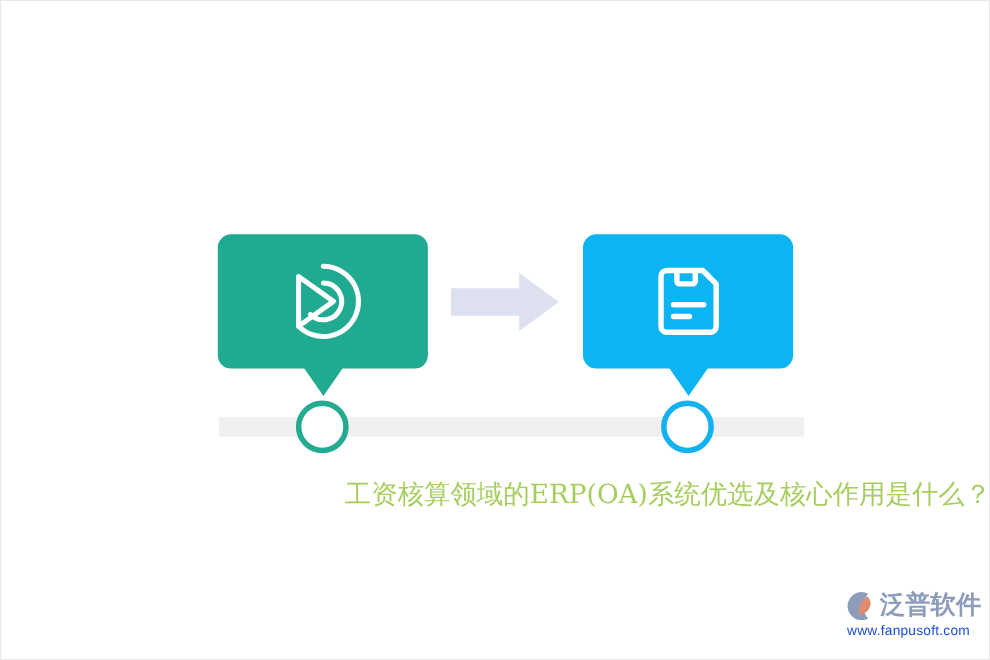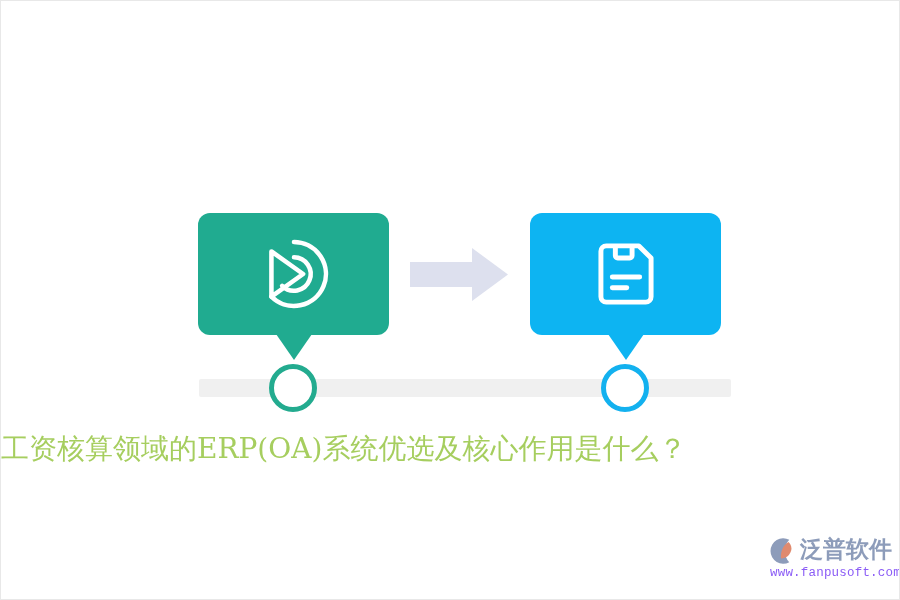--- a/index.html
+++ b/index.html
@@ -102,23 +102,23 @@
     width: 98px;
     height: 57px;
   }
 
   
   .headline {
     position: absolute;
     left: 0;
     top: 428px;
     width: 900px;
-    text-align: left;
+    text-align: right;
     font-family: "DejaVu Serif", "Liberation Serif", serif;
-    font-size: 28px;
+    font-size: 24px;
     line-height: 40px;
     letter-spacing: 0px;
     color: #a6ce5f;
     white-space: nowrap;
   }
 
   
   .watermark {
     position: absolute;
     left: 768px;
@@ -139,23 +139,23 @@
   .wm-name {
     font-family: Liberation Mono, monospace;
     font-size: 23px;
     font-weight: bold;
     color: #8d9cba;
     letter-spacing: 0px;
     line-height: 30px;
     margin-left: 1px;
   }
   .wm-url {
-    font-family: Liberation Mono, monospace;
+    font-family: Liberation Sans, sans-serif;
     font-size: 12.5px;
-    color: #8b5cf6;
+    color: #1d4ed8;
     letter-spacing: 0.2px;
     margin-top: -2px;
     margin-left: 1px;
   }
 </style>
 </head>
 <body>
 
 <div id="canvas">
 

